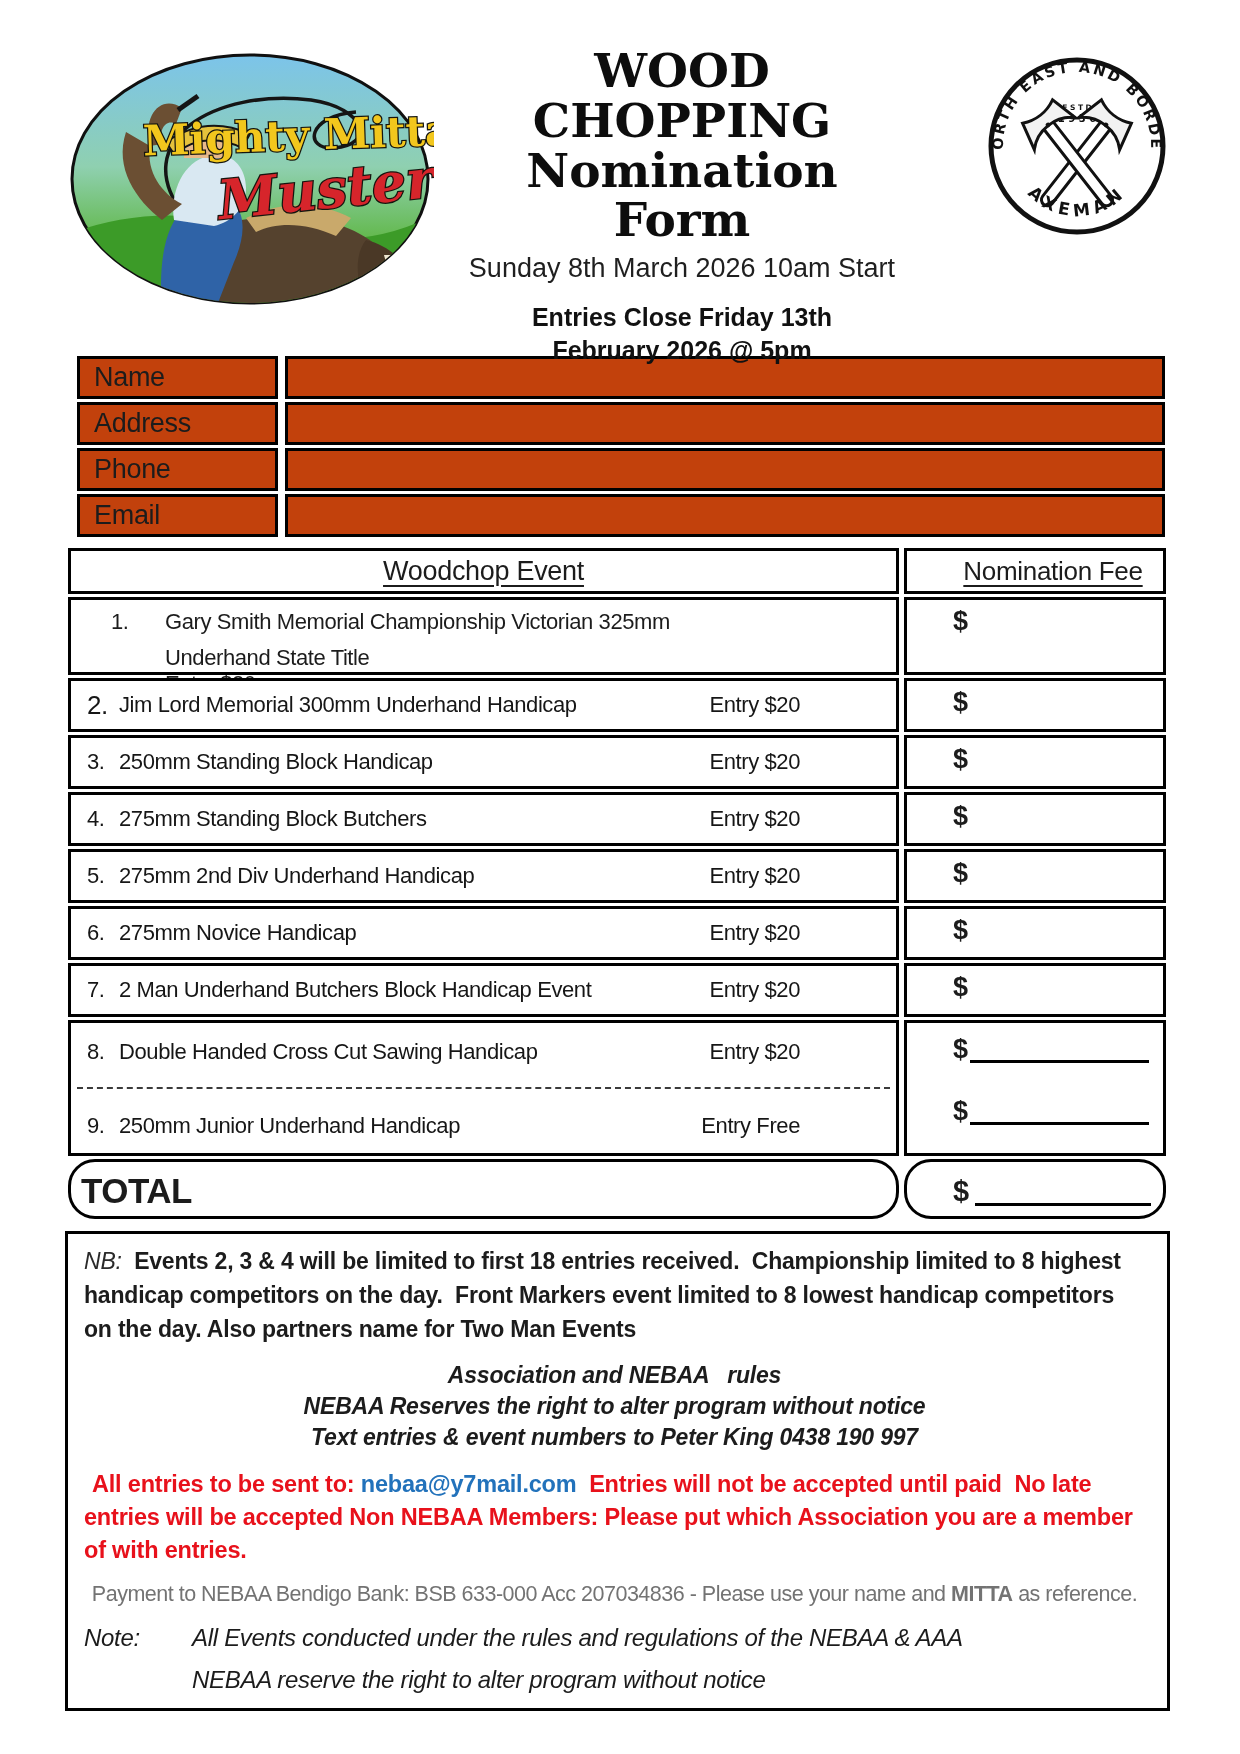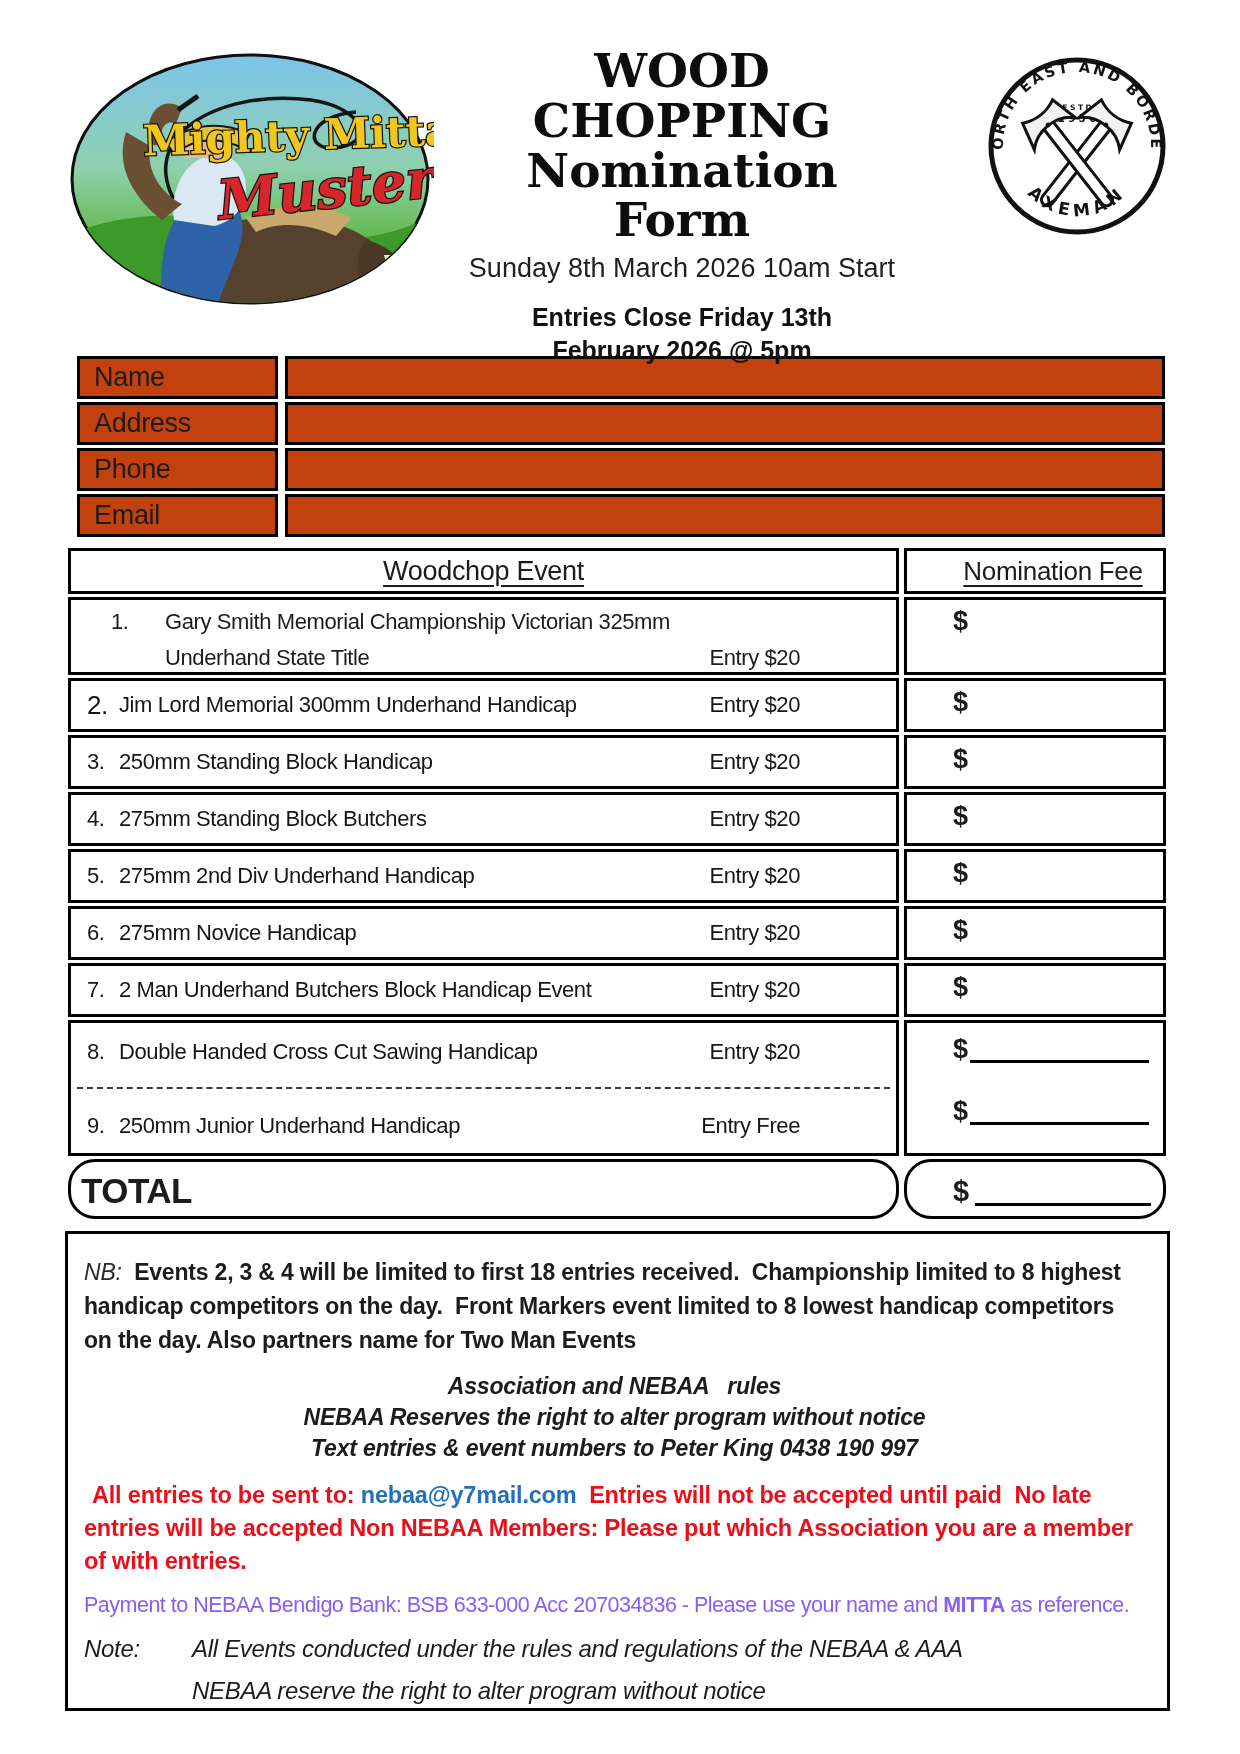--- a/index.html
+++ b/index.html
@@ -36,47 +36,47 @@
   .th { display: flex; align-items: center; justify-content: center; font-size: 27px; letter-spacing: -0.3px; }
   .th span { text-decoration: underline; text-underline-offset: 5px; text-decoration-thickness: 2px; }
   .evline { display: flex; align-items: center; height: 100%; font-size: 22px; letter-spacing: -0.4px; color: #161616; }
   .enum { width: 48px; padding-left: 16px; flex: none; text-align: left; }
   .enum.xl { font-size: 26px; }
   .ename { flex: 1; white-space: nowrap; overflow: hidden; }
   .eentry { flex: none; padding-right: 96px; }
   .two-line { padding-top: 9px; font-size: 22px; letter-spacing: -0.4px; }
   .two-line .l1 { display: flex; }
   .two-line .l1 .enum { width: 94px; padding-left: 40px; }
-  .two-line .l2 { display: flex; margin-top: 10px; padding-left: 94px; }
+  .two-line .l2 { display: flex; margin-top: 10px; padding-left: 94px; flex-direction: column; }
   .two-line .l2 .ename { flex: 1; }
   .dollar { font-size: 27px; font-weight: 700; padding: 8px 0 0 10px; line-height: 1; }
   .block89 { display: flex; flex-direction: column; }
   .block89 .evline { height: auto; flex: none; }
   .block89 .r8 { margin-top: 16px; }
   .block89 .divider { border-bottom: 2px dashed #3a3a3a; margin: 22px 6px 0 6px; }
   .block89 .r9 { margin-top: 24px; }
   .fee89 { display: flex; flex-direction: column; }
   .fee-line { display: flex; align-items: flex-end; margin: 10px 14px 0 10px; }
   .fee-line .blank { flex: 1; border-bottom: 3px solid #000; margin-left: 2px; height: 30px; }
   .fee-line .ds { font-size: 27px; font-weight: 700; line-height: 1; }
   .fee-line.second { margin-top: 32px; }
   .total-label { font-size: 35px; font-weight: 800; letter-spacing: -0.5px; padding: 9px 0 0 10px; }
   .total-fee { display: flex; align-items: flex-end; padding: 0 12px 10px 10px; height: 100%; }
   .total-fee .ds { font-size: 29px; font-weight: 700; line-height: 1; }
   .total-fee .blank { flex: 1; border-bottom: 3px solid #000; margin-left: 6px; height: 34px; }
 
   
-  .notes-box { margin: 12px 0 0 65px; width: 1105px; height: 480px; border: 3px solid #000; padding: 21px 22px 10px 16px; overflow: hidden; }
+  .notes-box { margin: 12px 0 0 65px; width: 1105px; height: 480px; border: 3px solid #000; padding: 10px 22px 10px 16px; overflow: hidden; }
   .pre { white-space: pre-wrap; }
   .nb-par { font-size: 23px; font-weight: 700; line-height: 34px; letter-spacing: -0.2px; }
   .nb-label { font-style: italic; font-weight: 400; color: #2a2a2a; }
   .center-lines { margin-top: 14px; text-align: center; font-size: 23px; font-weight: 700; font-style: italic; line-height: 31px; letter-spacing: -0.2px; }
   .red-par { margin-top: 15px; font-size: 23.5px; font-weight: 700; line-height: 33px; color: #e8111b; text-indent: 8px; letter-spacing: -0.2px; }
   .email-link { color: #2272bb; text-decoration: none; cursor: pointer; }
-  .payment-par { margin-top: 15px; font-size: 21.5px; letter-spacing: -0.5px; color: #8b5cf6; }
+  .payment-par { margin-top: 15px; font-size: 21.5px; letter-spacing: -0.5px; color: #737373; text-align: center; }
   .payment-par b { font-weight: 700; }
   .note-block { margin-top: 17px; font-size: 24px; font-style: italic; letter-spacing: -0.3px; }
   .note-l1 { display: flex; }
   .note-label { width: 108px; flex: none; }
   .note-l2 { margin-left: 108px; margin-top: 14px; }
 </style>
 </head>
 <body>
 
 <div class="page">

